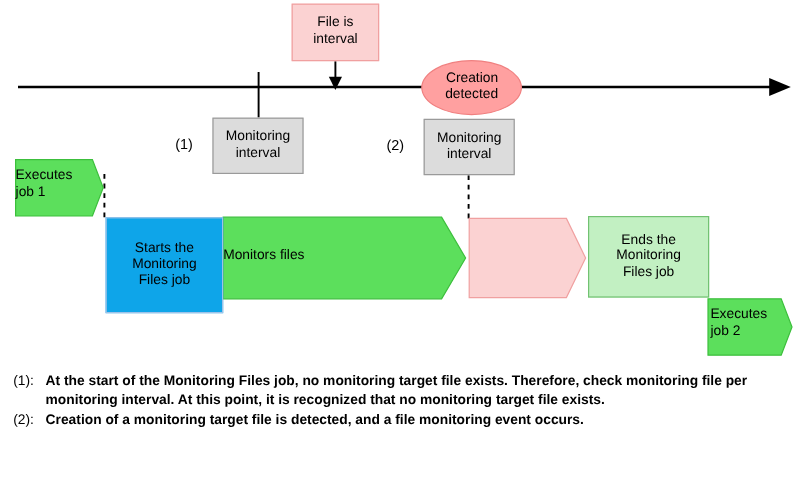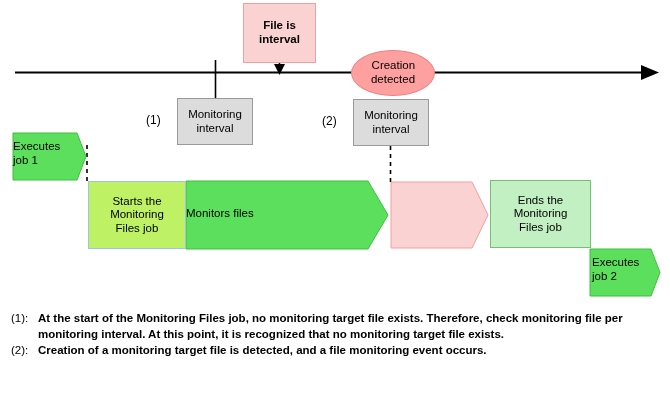--- a/index.html
+++ b/index.html
@@ -29,25 +29,24 @@
     display: flex;
     align-items: center;
     justify-content: center;
     text-align: center;
     line-height: 1.18;
     color: #000000;
   }
 
   
   #file-created-box {
-    left: 243px; top: 3px; width: 73px; height: 60px;
+    left: 243px; top: 3px; width: 73px; height: 48px;
     background: #fbd2d2;
     border: 1px solid #f0a0a0;
     font-size: 11.5px;
-    font-weight: bold;
   }
 
   
   #creation-detected-ellipse {
     left: 351px; top: 50px; width: 84px; height: 46px;
     background: #ffa0a0;
     border: 1px solid #f08080;
     border-radius: 50%;
     font-size: 11.5px;
     text-align: right;
@@ -66,22 +65,22 @@
   .marker {
     position: absolute;
     font-size: 12px;
     color: #000;
   }
   #marker-1 { left: 146px; top: 113px; }
   #marker-2 { left: 322px; top: 114px; }
 
   
   #starts-job-box {
-    left: 88px; top: 181px; width: 98px; height: 68px;
-    background: #bef264;
+    left: 88px; top: 181px; width: 98px; height: 80px;
+    background: #0ea5e9;
     border: 1px solid #9fc2e8;
     font-size: 11.5px;
   }
   #ends-job-box {
     left: 490px; top: 180px; width: 101px; height: 68px;
     background: #c2f0c2;
     border: 1px solid #72c272;
     font-size: 11.5px;
     text-align: center;
   }

